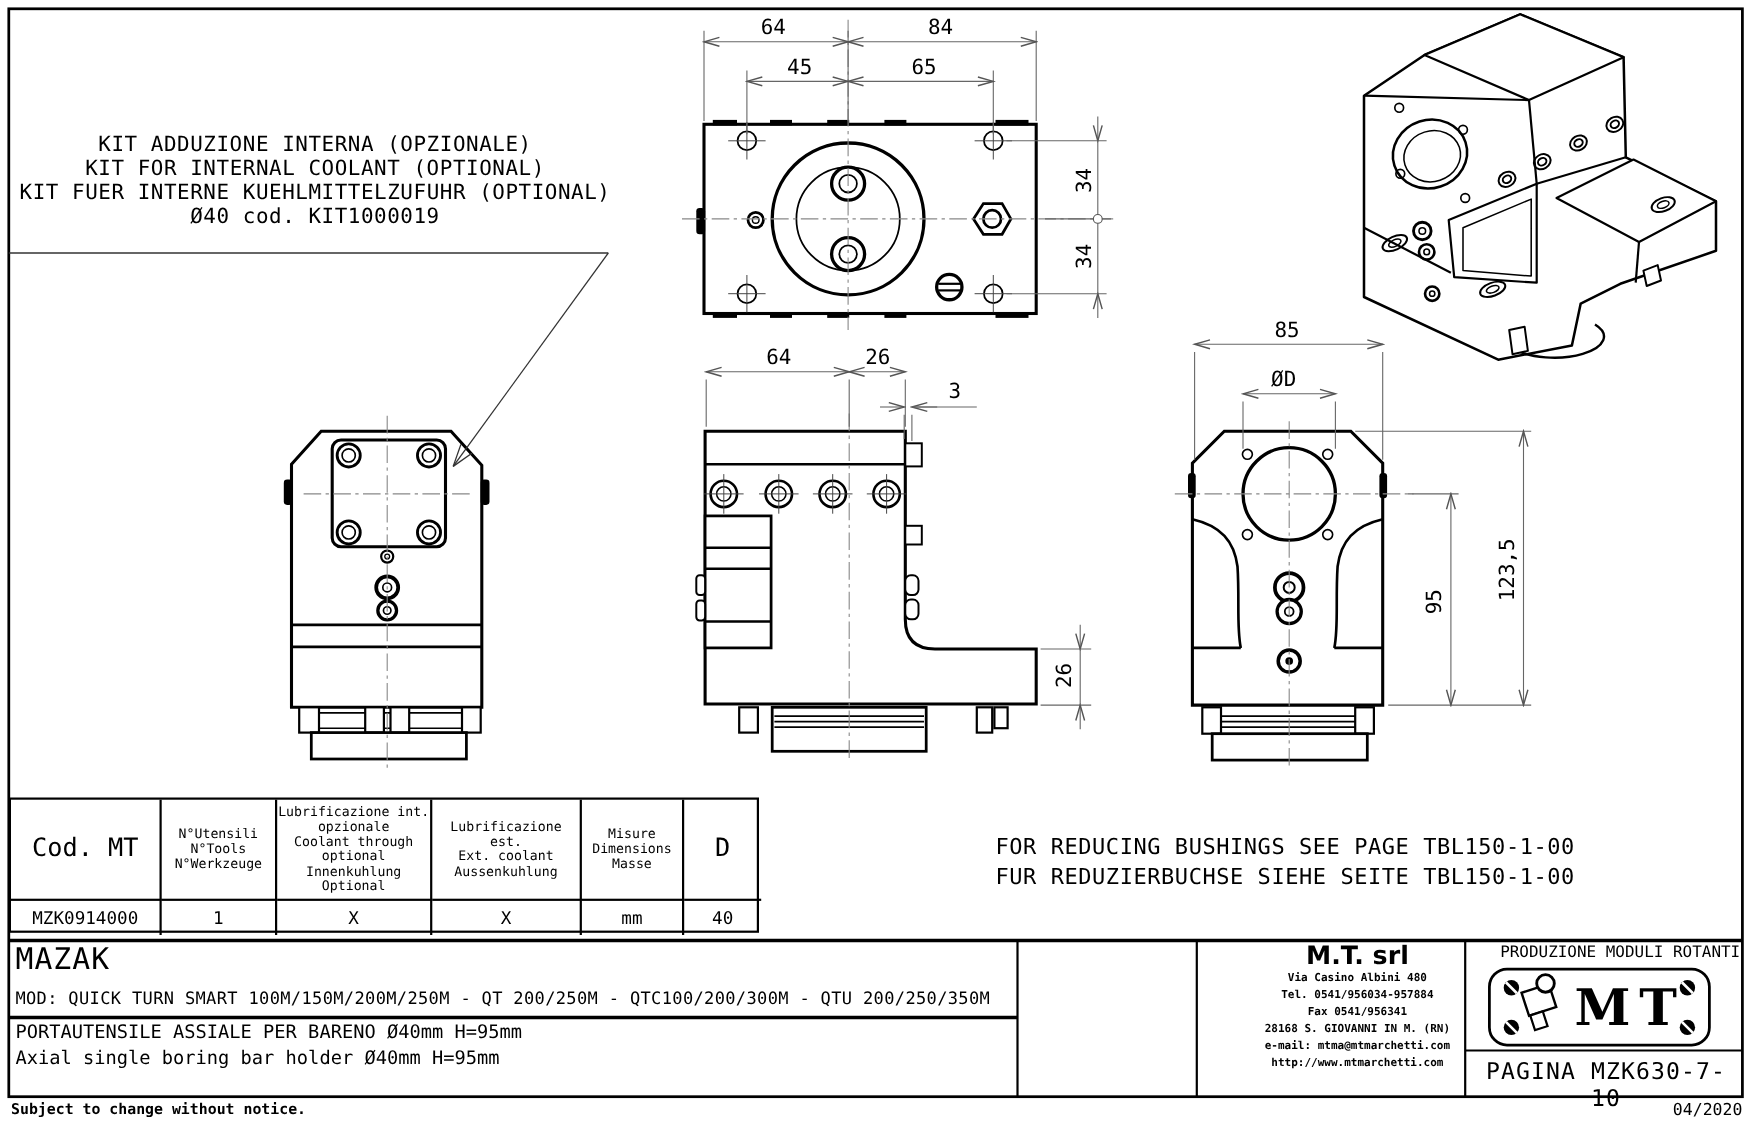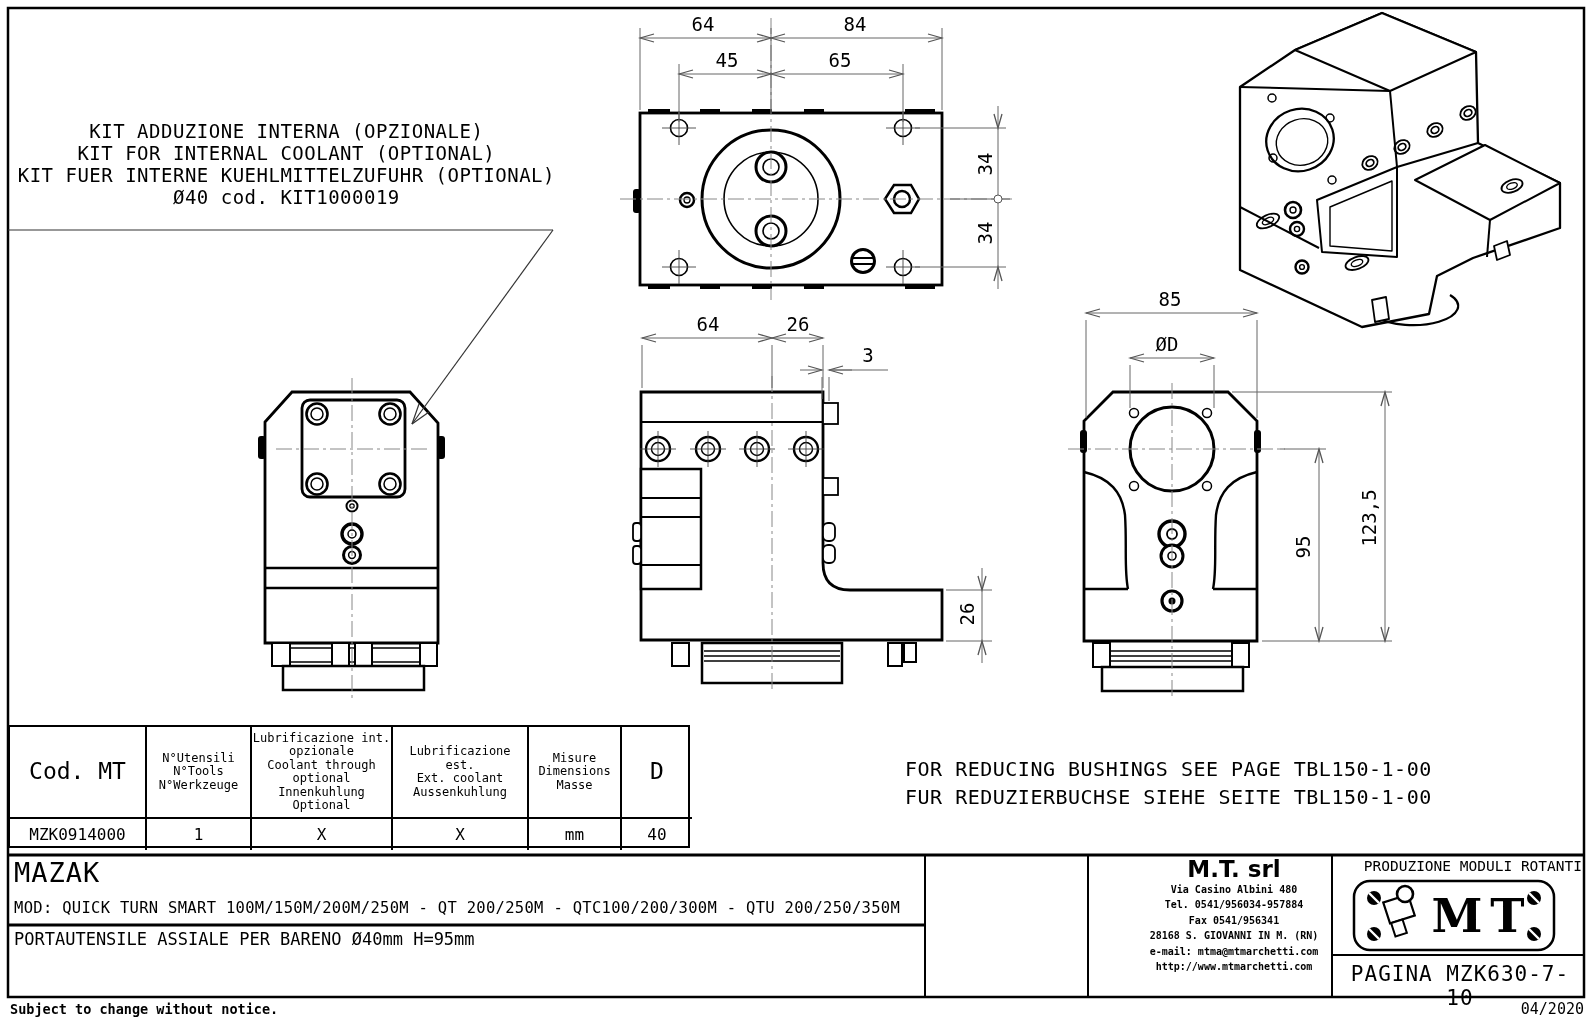--- a/index.html
+++ b/index.html
@@ -414,20 +414,21 @@
   <div class="cell last-row">X</div>
   <div class="cell last-row">X</div>
   <div class="cell last-row">mm</div>
   <div class="cell last-row">40</div>
 </div>
 
 <div id="tb-customer" class="abs">MAZAK</div>
 <div id="tb-models" class="abs">MOD: QUICK TURN SMART 100M/150M/200M/250M - QT 200/250M - QTC100/200/300M - QTU 200/250/350M</div>
 <div id="tb-desc" class="abs">
   <div>PORTAUTENSILE ASSIALE PER BARENO Ø40mm H=95mm</div>
+  <div>Axial single boring bar holder Ø40mm H=95mm</div>
 </div>
 
 <div id="tb-company" class="abs">
   <div class="name">M.T. srl</div>
   <div class="line">Via Casino Albini 480</div>
   <div class="line">Tel. 0541/956034-957884</div>
   <div class="line">Fax 0541/956341</div>
   <div class="line">28168 S. GIOVANNI IN M. (RN)</div>
   <div class="line">e-mail: mtma@mtmarchetti.com</div>
   <div class="line">http://www.mtmarchetti.com</div>

